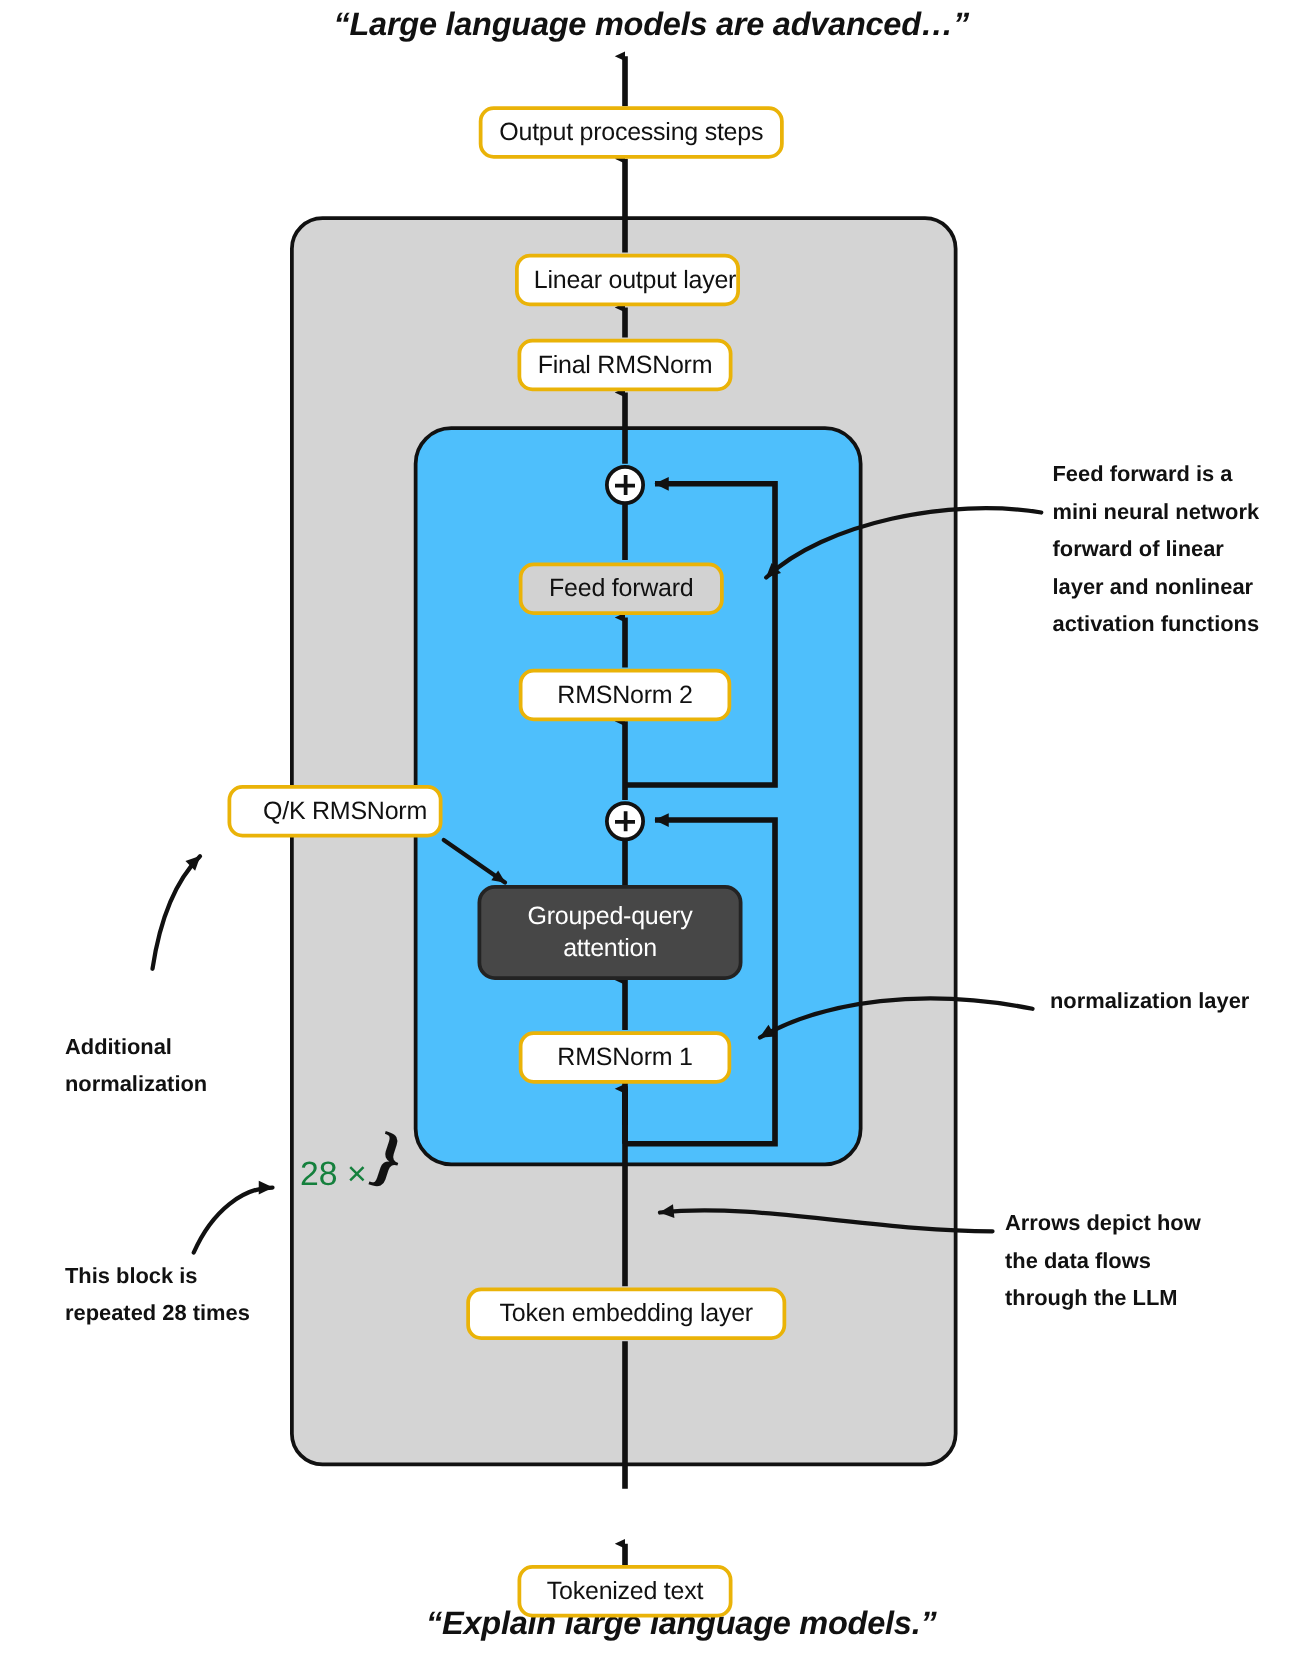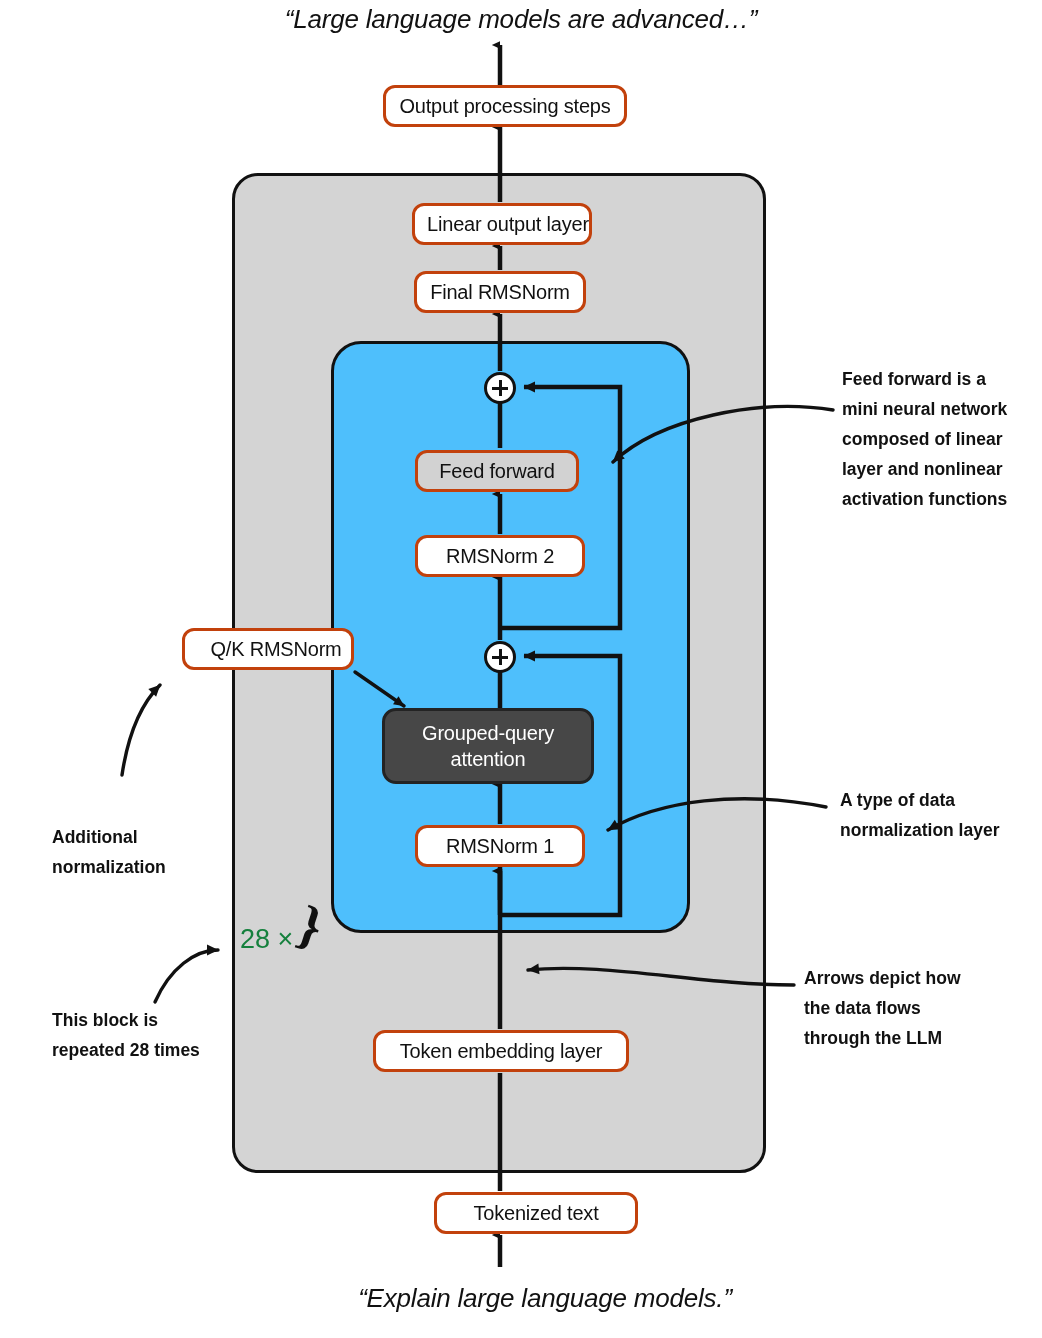--- a/index.html
+++ b/index.html
@@ -22,21 +22,21 @@
     left: 0;
     top: 0;
     width: 1042px;
     height: 1338px;
   }
   
   .prompt-text {
     position: absolute;
     font-family: "Liberation Sans", sans-serif;
     font-style: italic;
-    font-weight: 400;
+    font-weight: 700;
     font-size: 26px;
     color: #111111;
     letter-spacing: -0.2px;
     white-space: nowrap;
     text-align: center;
   }
   
   .annotation {
     position: absolute;
     font-family: "Liberation Sans", sans-serif;
@@ -45,21 +45,21 @@
     line-height: 30px;
     color: #111111;
   }
   
   .node {
     position: absolute;
     box-sizing: border-box;
     display: flex;
     align-items: center;
     justify-content: center;
-    border: 3px solid #c2410c;
+    border: 3px solid #eab308;
     border-radius: 12px;
     background: #ffffff;
     color: #111111;
     font-family: "Liberation Sans", sans-serif;
     font-size: 20px;
     letter-spacing: -0.2px;
     text-align: center;
     white-space: nowrap;
   }
   .node.gray-fill {
@@ -228,35 +228,34 @@
 
   <div class="node dark-fill" style="left:382px; top:708px; width:212px; height:76px; flex-direction:column;">
     <span>Grouped-query</span>
     <span>attention</span>
   </div>
 
   <div class="node" style="left:415px; top:825px; width:170px; height:42px;text-align:right;">RMSNorm 1</div>
 
   <div class="node" style="left:373px; top:1030px; width:256px; height:42px;">Token embedding layer</div>
 
-  <div class="node" style="left:414px; top:1192px; width:204px; height:42px;margin-left:20px;">Tokenized text</div>
+  <div class="node" style="left:414px; top:1252px; width:172px; height:42px;">Tokenized text</div>
 
   <div class="repeat-label" style="left:240px; top:924px;">28 ×</div>
   <div class="repeat-brace" style="left:300px; top:895px;">}</div>
 
   <div class="annotation" style="left:842px; top:364px; width:196px;">
     <div>Feed forward is a</div>
     <div>mini neural network</div>
-    <div>composed of linear</div>
+    <div>forward of linear</div>
     <div>layer and nonlinear</div>
     <div>activation functions</div>
   </div>
 
   <div class="annotation" style="left:840px; top:785px; width:200px;">
-    <div>A type of data</div>
     <div>normalization layer</div>
   </div>
 
   <div class="annotation" style="left:804px; top:963px; width:220px;">
     <div>Arrows depict how</div>
     <div>the data flows</div>
     <div>through the LLM</div>
   </div>
 
   <div class="annotation" style="left:52px; top:786px; width:200px;margin-top:36px;">

